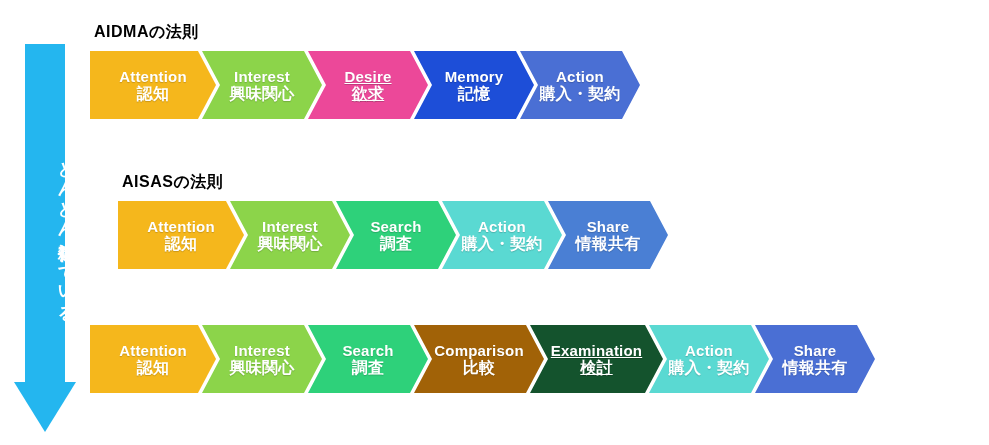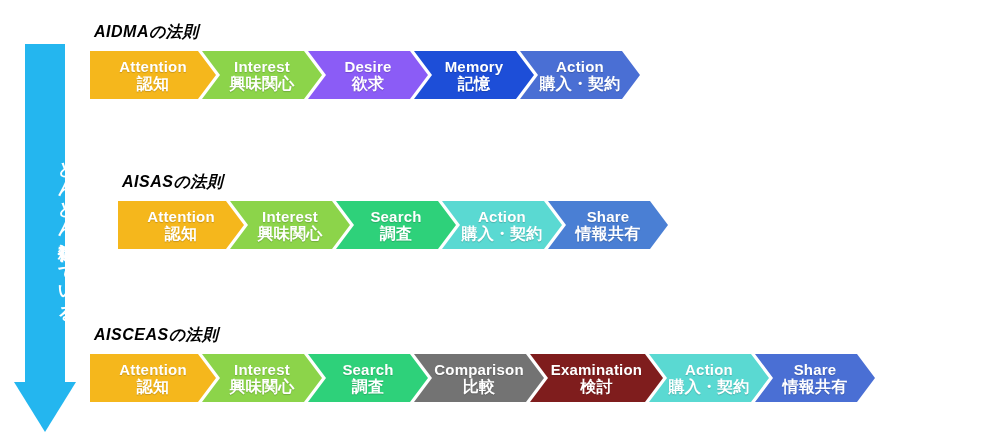--- a/index.html
+++ b/index.html
@@ -61,31 +61,30 @@
   .section {
     position: absolute;
     left: 90px;
   }
   .section-title {
     font-size: 16px;
     font-weight: bold;
     color: #000000;
     margin: 0 0 8px 4px;
     letter-spacing: 0.5px;
-    font-style: italic;
   }
   .chevron-row {
     display: flex;
     align-items: flex-start;
   }
 
   
   .chev {
     position: relative;
-    height: 48px;
+    height: 68px;
     box-sizing: border-box;
     display: flex;
     flex-direction: column;
     align-items: center;
     justify-content: center;
     color: #ffffff;
     text-align: center;
     clip-path: polygon(0 0, calc(100% - 18px) 0, 100% 50%, calc(100% - 18px) 100%, 0 100%, 18px 50%);
     margin-right: -14px;
   }
@@ -124,21 +123,21 @@
   <div class="section-title">AIDMAの法則</div>
   <div class="chevron-row">
       <div class="chev first" style="width: 126px; background: rgb(245, 183, 28); margin-left: 0px;">
         <div class="en">Attention</div>
         <div class="jp">認知</div>
       </div>
       <div class="chev" style="width: 120px; background: rgb(140, 212, 74);">
         <div class="en">Interest</div>
         <div class="jp">興味関心</div>
       </div>
-      <div class="chev" style="width: 120px; background: #8b5cf6;">
+      <div class="chev" style="width: 120px; background: #ec4899; text-decoration: underline;">
         <div class="en">Desire</div>
         <div class="jp">欲求</div>
       </div>
       <div class="chev" style="width: 120px; background: #1d4ed8;">
         <div class="en">Memory</div>
         <div class="jp">記憶</div>
       </div>
       <div class="chev" style="width: 120px; background: rgb(74, 111, 212);">
         <div class="en">Action</div>
         <div class="jp">購入・契約</div>
@@ -166,39 +165,38 @@
         <div class="jp">購入・契約</div>
       </div>
       <div class="chev" style="width: 120px; background: rgb(74, 127, 212);">
         <div class="en">Share</div>
         <div class="jp">情報共有</div>
       </div>
     </div>
 </div>
 
 <div class="section" id="section-aisceas">
-  <div class="section-title">AISCEASの法則</div>
   <div class="chevron-row">
       <div class="chev first" style="width: 126px; background: rgb(245, 183, 28); margin-left: 0px;">
         <div class="en">Attention</div>
         <div class="jp">認知</div>
       </div>
       <div class="chev" style="width: 120px; background: rgb(140, 212, 74);">
         <div class="en">Interest</div>
         <div class="jp">興味関心</div>
       </div>
       <div class="chev" style="width: 120px; background: rgb(46, 209, 122);">
         <div class="en">Search</div>
         <div class="jp">調査</div>
       </div>
-      <div class="chev" style="width: 130px; background: #737373;">
+      <div class="chev" style="width: 130px; background: #a16207;">
         <div class="en">Comparison</div>
         <div class="jp">比較</div>
       </div>
-      <div class="chev" style="width: 133px; background: #7f1d1d;">
+      <div class="chev" style="width: 133px; background: #14532d; text-decoration: underline;">
         <div class="en">Examination</div>
         <div class="jp">検討</div>
       </div>
       <div class="chev" style="width: 120px; background: rgb(90, 217, 210);">
         <div class="en">Action</div>
         <div class="jp">購入・契約</div>
       </div>
       <div class="chev" style="width: 120px; background: rgb(74, 111, 212);">
         <div class="en">Share</div>
         <div class="jp">情報共有</div>

